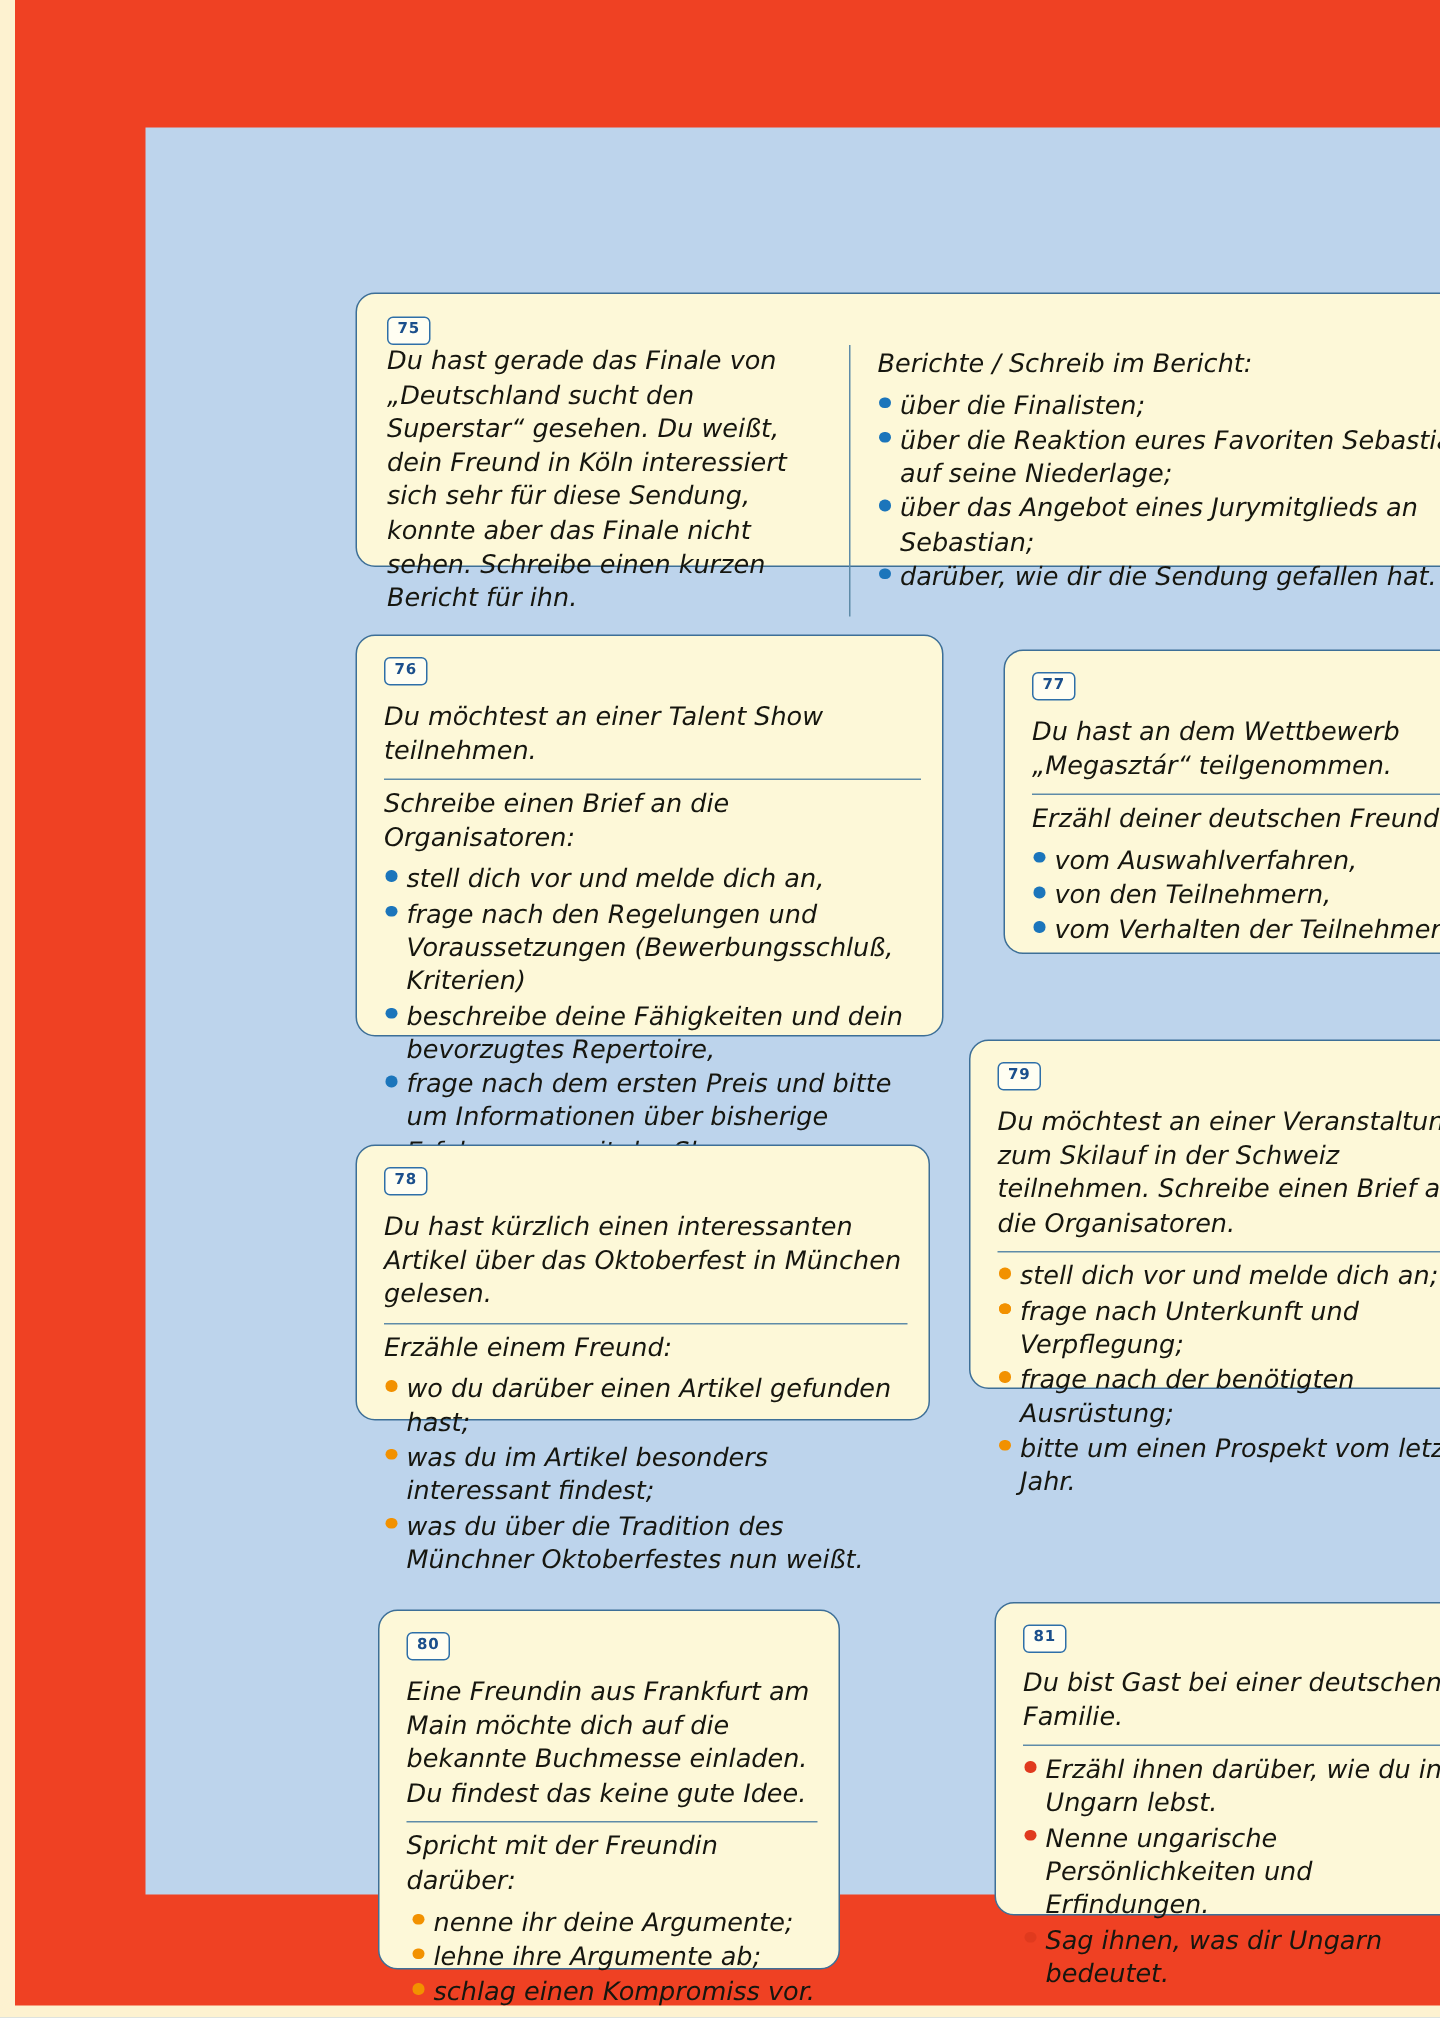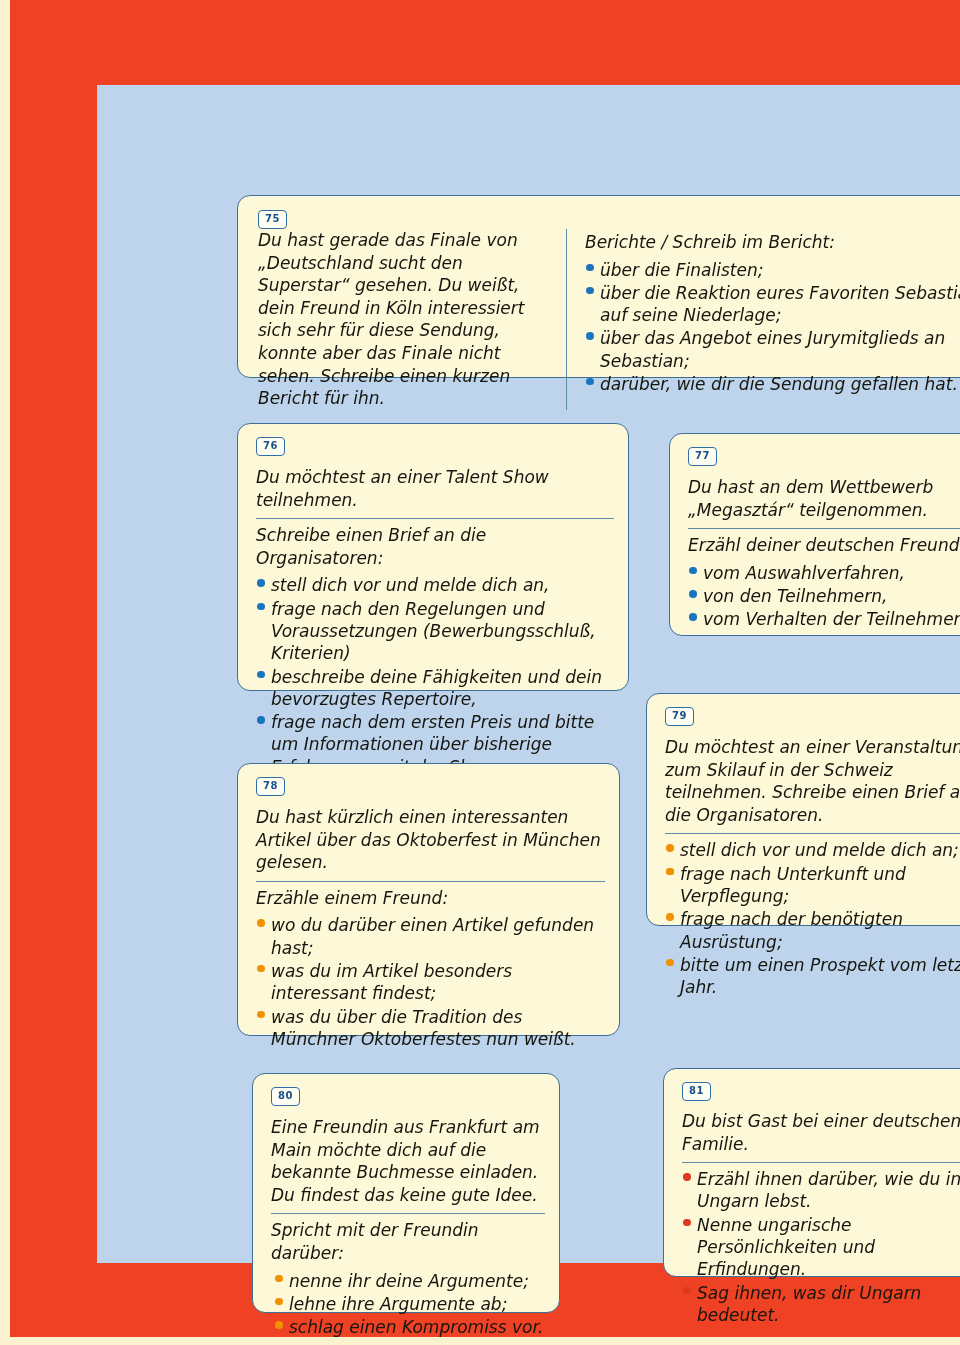--- a/index.html
+++ b/index.html
@@ -67,21 +67,21 @@
 
   
   #box75{left:140px;top:110px;width:777px;height:183px;padding:11px 14px 10px 20px;}
   #box75 .cols{display:flex;}
   #box75 .col-l{width:290px;padding-right:18px;}
   #box75 .col-r{flex:1;border-left:1.3px solid #5E8BA8;padding-left:18px;padding-top:2px;}
   #box75 .col-r .lead{margin-top:0;}
 
   #box76{left:140px;top:338px;width:392px;height:268px;padding:10px 14px 10px 18px;}
   #box77{left:572px;top:348px;width:345px;height:203px;padding:10px 14px 10px 18px;}
-  #box78{left:140px;top:678px;width:383px;height:273px;padding:10px 14px 10px 18px;}
+  #box78{left:140px;top:678px;width:383px;height:184px;padding:10px 14px 10px 18px;}
   #box79{left:549px;top:608px;width:368px;height:233px;padding:10px 14px 10px 18px;}
   #box80{left:155px;top:988px;width:308px;height:240px;padding:10px 14px 10px 18px;}
   #box81{left:566px;top:983px;width:329px;height:209px;padding:10px 14px 10px 18px;}
 
   #box80 ul.bl li{padding-left:18px;}
   #box80 ul.bl li .dot{left:4px;}
 </style>
 </head>
 <body>
 

